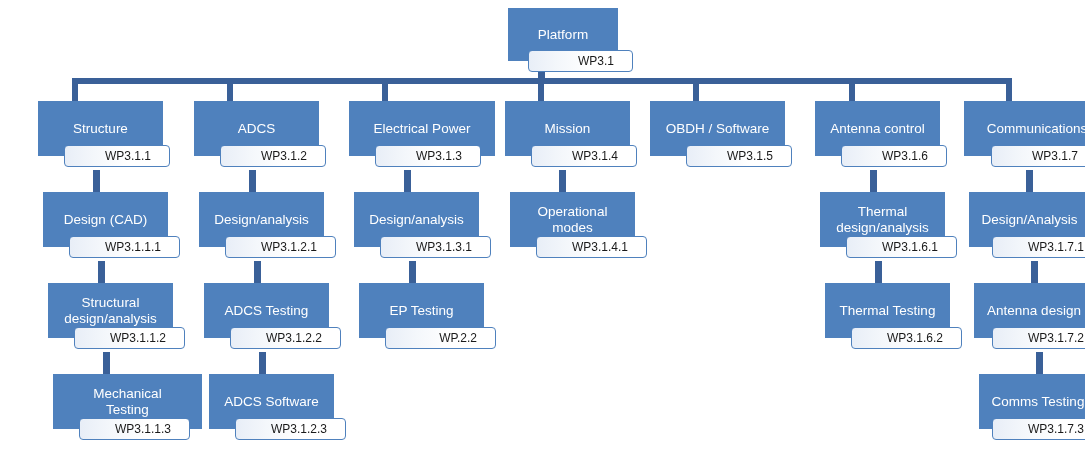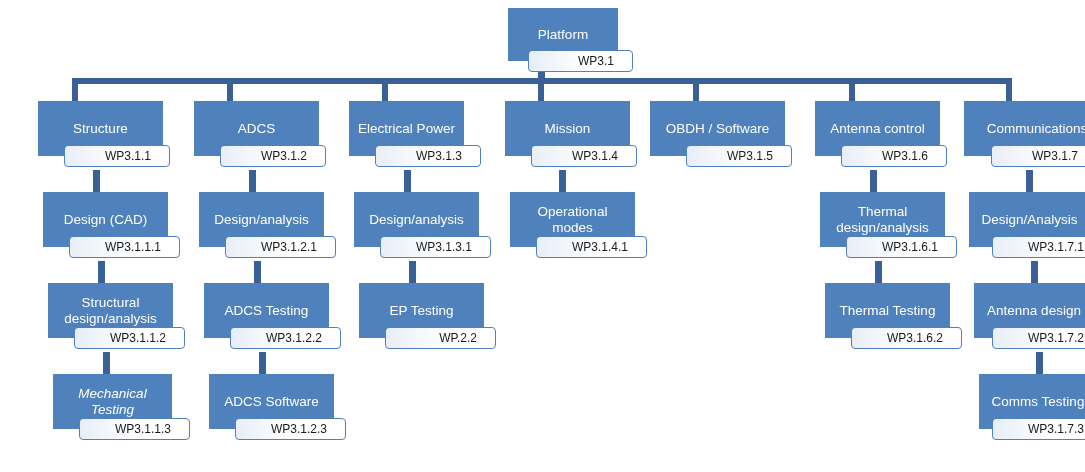--- a/index.html
+++ b/index.html
@@ -117,21 +117,21 @@
   </div>
 
   <div class="node" style="left:176px; top:101px; width:150px; height:75px;">
     <div class="node-body" style="width:125px; height:55px;">
       <span class="node-title">ADCS</span>
     </div>
     <div class="node-code" style="left:26px; top:44px; width:106px;">WP3.1.2</div>
   </div>
 
   <div class="node" style="left:331px; top:101px; width:150px; height:75px;">
-    <div class="node-body" style="width:115px; height:55px;">
+    <div class="node-body" style="width:146px; height:55px;">
       <span class="node-title">Electrical Power</span>
     </div>
     <div class="node-code" style="left:26px; top:44px; width:106px;">WP3.1.3</div>
   </div>
 
   <div class="node" style="left:487px; top:101px; width:150px; height:75px;">
     <div class="node-body" style="width:125px; height:55px;">
       <span class="node-title">Mission</span>
     </div>
     <div class="node-code" style="left:26px; top:44px; width:106px;">WP3.1.4</div>
@@ -232,21 +232,21 @@
   </div>
 
   <div class="node" style="left:956px; top:283px; width:129px; height:75px;">
     <div class="node-body" style="width:120px; height:55px;">
       <span class="node-title">Antenna design</span>
     </div>
     <div class="node-code" style="left:18px; top:44px; width:111px;">WP3.1.7.2</div>
   </div>
 
   <div class="node" style="left:35px; top:374px; width:150px; height:75px;">
-    <div class="node-body" style="width:119px; height:55px;font-style:italic;">
+    <div class="node-body" style="width:149px; height:55px;">
       <span class="node-title">Mechanical
 Testing</span>
     </div>
     <div class="node-code" style="left:26px; top:44px; width:111px;text-align:center;">WP3.1.1.3</div>
   </div>
 
   <div class="node" style="left:191px; top:374px; width:150px; height:75px;">
     <div class="node-body" style="width:125px; height:55px;">
       <span class="node-title">ADCS Software</span>
     </div>

